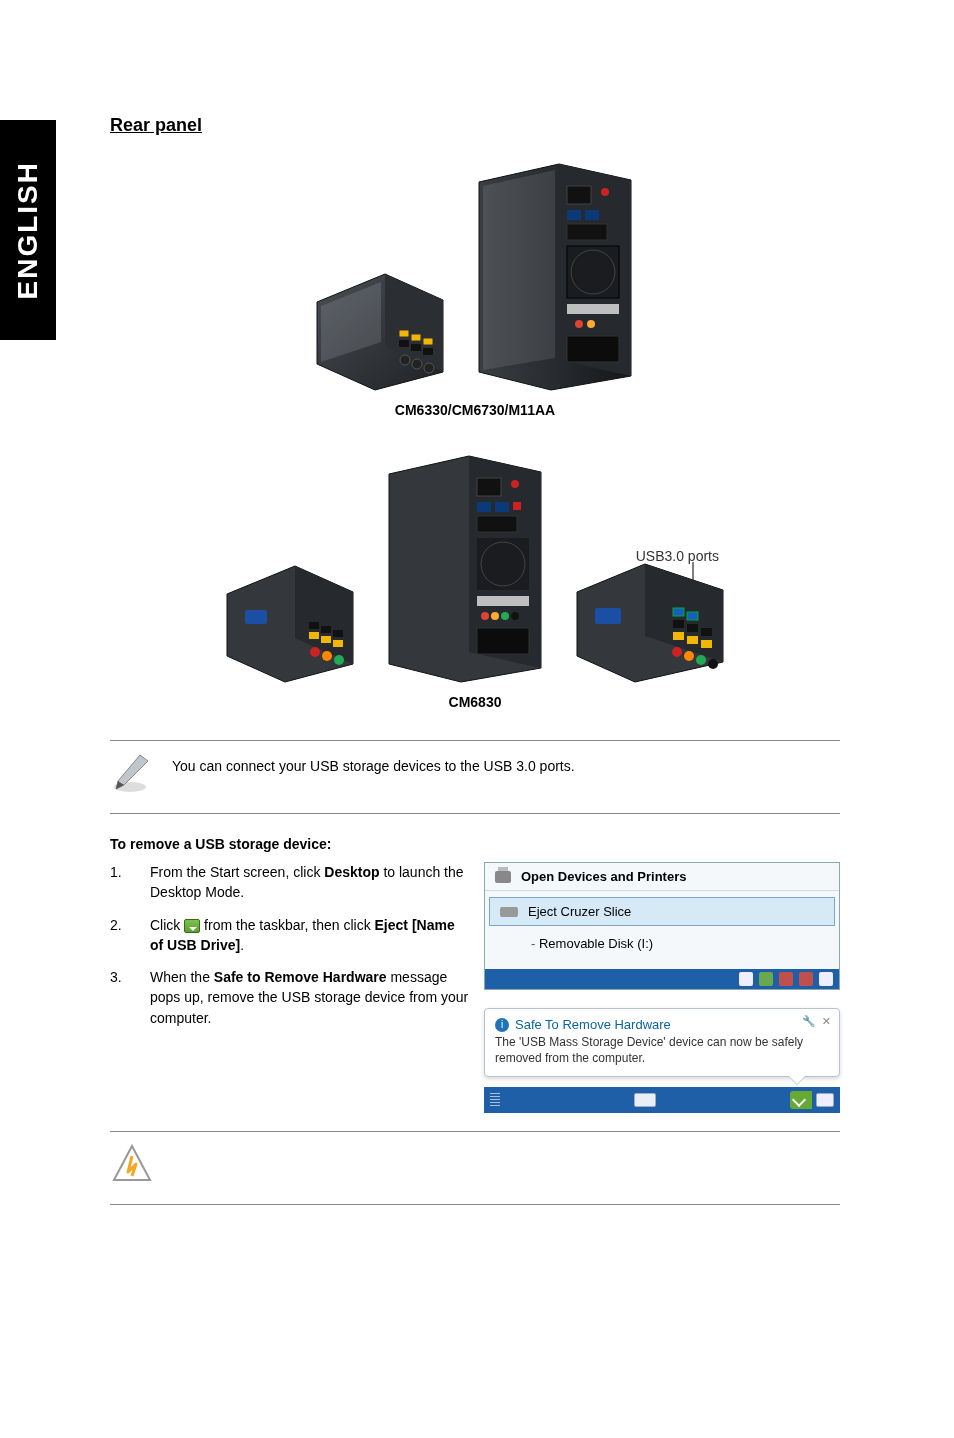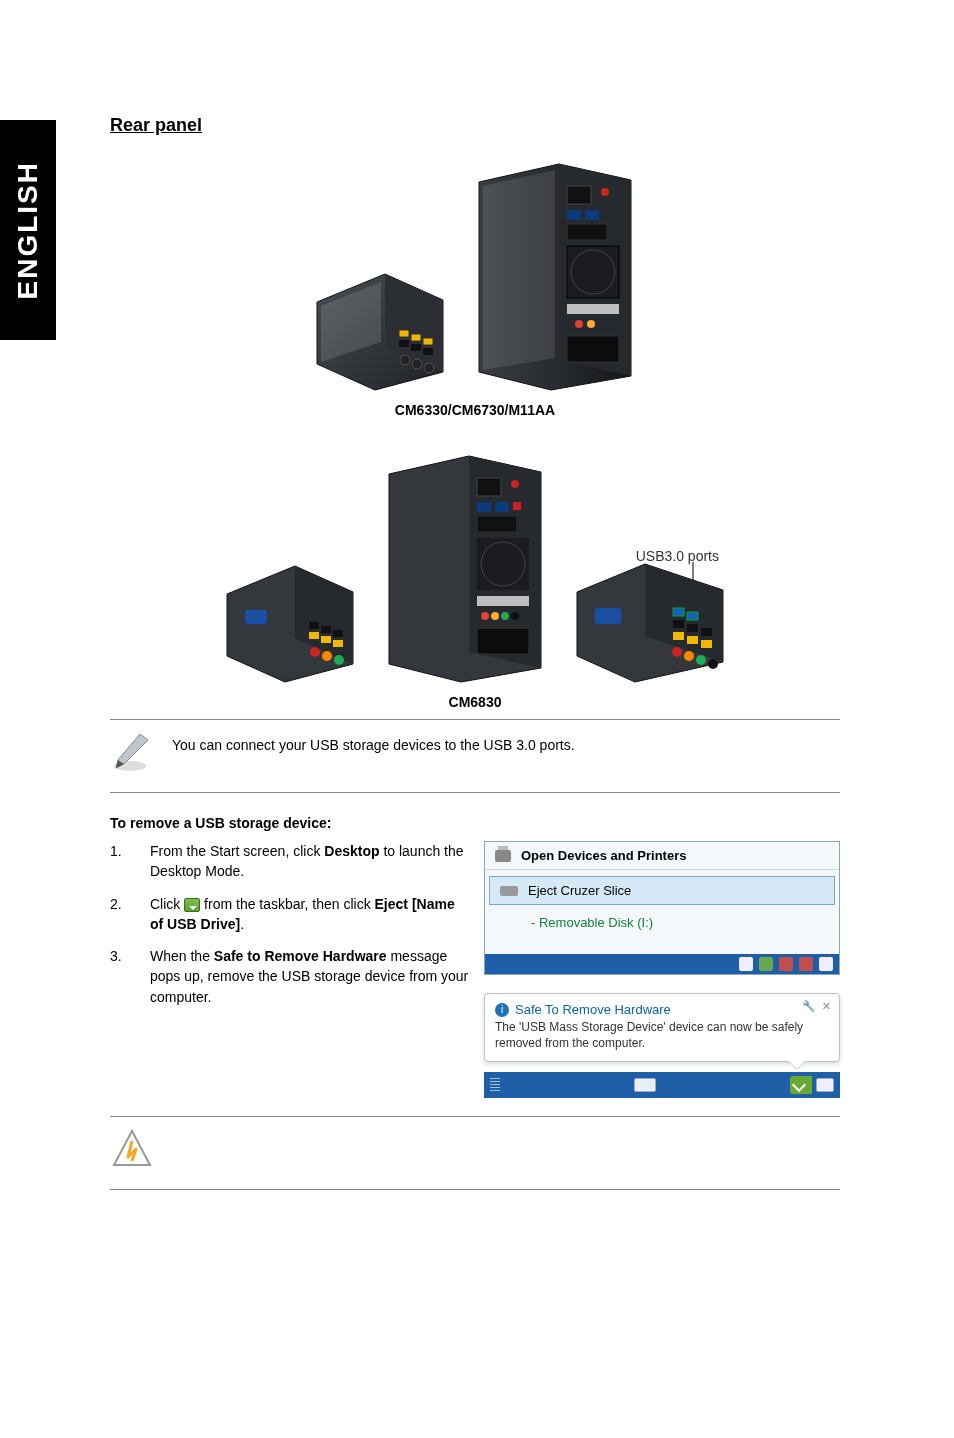--- a/index.html
+++ b/index.html
@@ -9,39 +9,39 @@
   .side-tab-text { color: #fff; font-weight: bold; font-size: 28px; letter-spacing: 2px; writing-mode: vertical-rl; transform: rotate(180deg); }
   .content { position: absolute; left: 110px; top: 115px; width: 730px; }
   h2.rear { font-size: 18px; font-weight: bold; margin-bottom: 26px; text-decoration: underline; }
   .fig-row1 { display: flex; justify-content: center; gap: 30px; align-items: flex-end; }
   .fig-row2 { display: flex; justify-content: center; gap: 30px; align-items: flex-end; position: relative; margin-top: 36px; }
   .caption { text-align: center; font-weight: bold; font-size: 14px; margin-top: 10px; }
   .caption-group { width: 100%; }
   .tower { position: relative; }
   .tower svg { display: block; }
   .usb-label { position: absolute; right: -10px; top: 10px; font-size: 14px; color: #333; }
-  .note-row { display: flex; align-items: flex-start; gap: 18px; margin-top: 9px; border-top: 1px solid #888; border-bottom: 1px solid #888; padding: 10px 0 14px 0; }
+  .note-row { display: flex; align-items: flex-start; gap: 18px; margin-top: 30px; border-top: 1px solid #888; border-bottom: 1px solid #888; padding: 10px 0 14px 0; }
   .note-icon { width: 44px; flex: 0 0 44px; }
   .note-text { font-size: 14px; padding-top: 6px; line-height: 1.4; }
   .section-heading { font-size: 14px; font-weight: bold; margin-top: 22px; }
   .steps-area { display: flex; gap: 14px; margin-top: 10px; }
   .steps-col { flex: 0 0 360px; }
   ol.steps { list-style: none; counter-reset: step; }
   ol.steps li { display: flex; gap: 22px; font-size: 14px; margin-bottom: 12px; line-height: 1.45; }
   ol.steps li .num { width: 18px; flex: 0 0 18px; }
   ol.steps li .body { flex: 1; }
   .bold { font-weight: bold; }
   .task-icon { display: inline-block; width: 16px; height: 14px; vertical-align: middle; background: linear-gradient(#7fc050,#5aa030); border: 1px solid #356b1f; border-radius: 2px; position: relative; }
   .task-icon::after { content: ""; position: absolute; right: 2px; bottom: 1px; width: 0; height: 0; border-left: 4px solid transparent; border-right: 4px solid transparent; border-top: 4px solid #fff; }
   .shots-col { flex: 1; display: flex; flex-direction: column; gap: 18px; }
   .menu-box { border: 1px solid #8aa; background: #f4f8fb; font-size: 13px; }
   .menu-row { display: flex; align-items: center; gap: 10px; padding: 6px 10px; }
   .menu-row.top { border-bottom: 1px solid #cdd; font-weight: bold; }
   .menu-row.sel { background: #d6e9f7; border: 1px solid #7aa7cc; margin: 6px 4px; }
-  .menu-sub { padding: 4px 10px 24px 46px; color: #15803d; }
+  .menu-sub { padding: 4px 10px 18px 46px; color: #000000; }
   .menu-sub::before { content: "- "; color: #555; }
   .taskbar1 { background: #1f5fa8; height: 20px; display: flex; align-items: center; justify-content: flex-end; gap: 6px; padding: 0 6px; font-size: 10px; color: #ccc; }
   .tb-ico { width: 14px; height: 14px; background: #bcd; border-radius: 2px; }
   .tb-ico.g { background: #6aa84f; }
   .tb-ico.r { background: #c0504d; }
   .tb-ico.w { background: #eef; }
   .balloon-wrap { position: relative; }
   .balloon { background: #fff; border: 1px solid #b7c3ce; border-radius: 4px; padding: 8px 10px 10px 10px; font-size: 12px; box-shadow: 0 2px 4px rgba(0,0,0,0.15); position: relative; }
   .balloon .btitle { color: #0a64a4; font-size: 13px; display: flex; align-items: center; gap: 6px; }
   .balloon .info-circ { width: 14px; height: 14px; border-radius: 50%; background: #1f73b7; color: #fff; font-size: 10px; display: flex; align-items: center; justify-content: center; }

